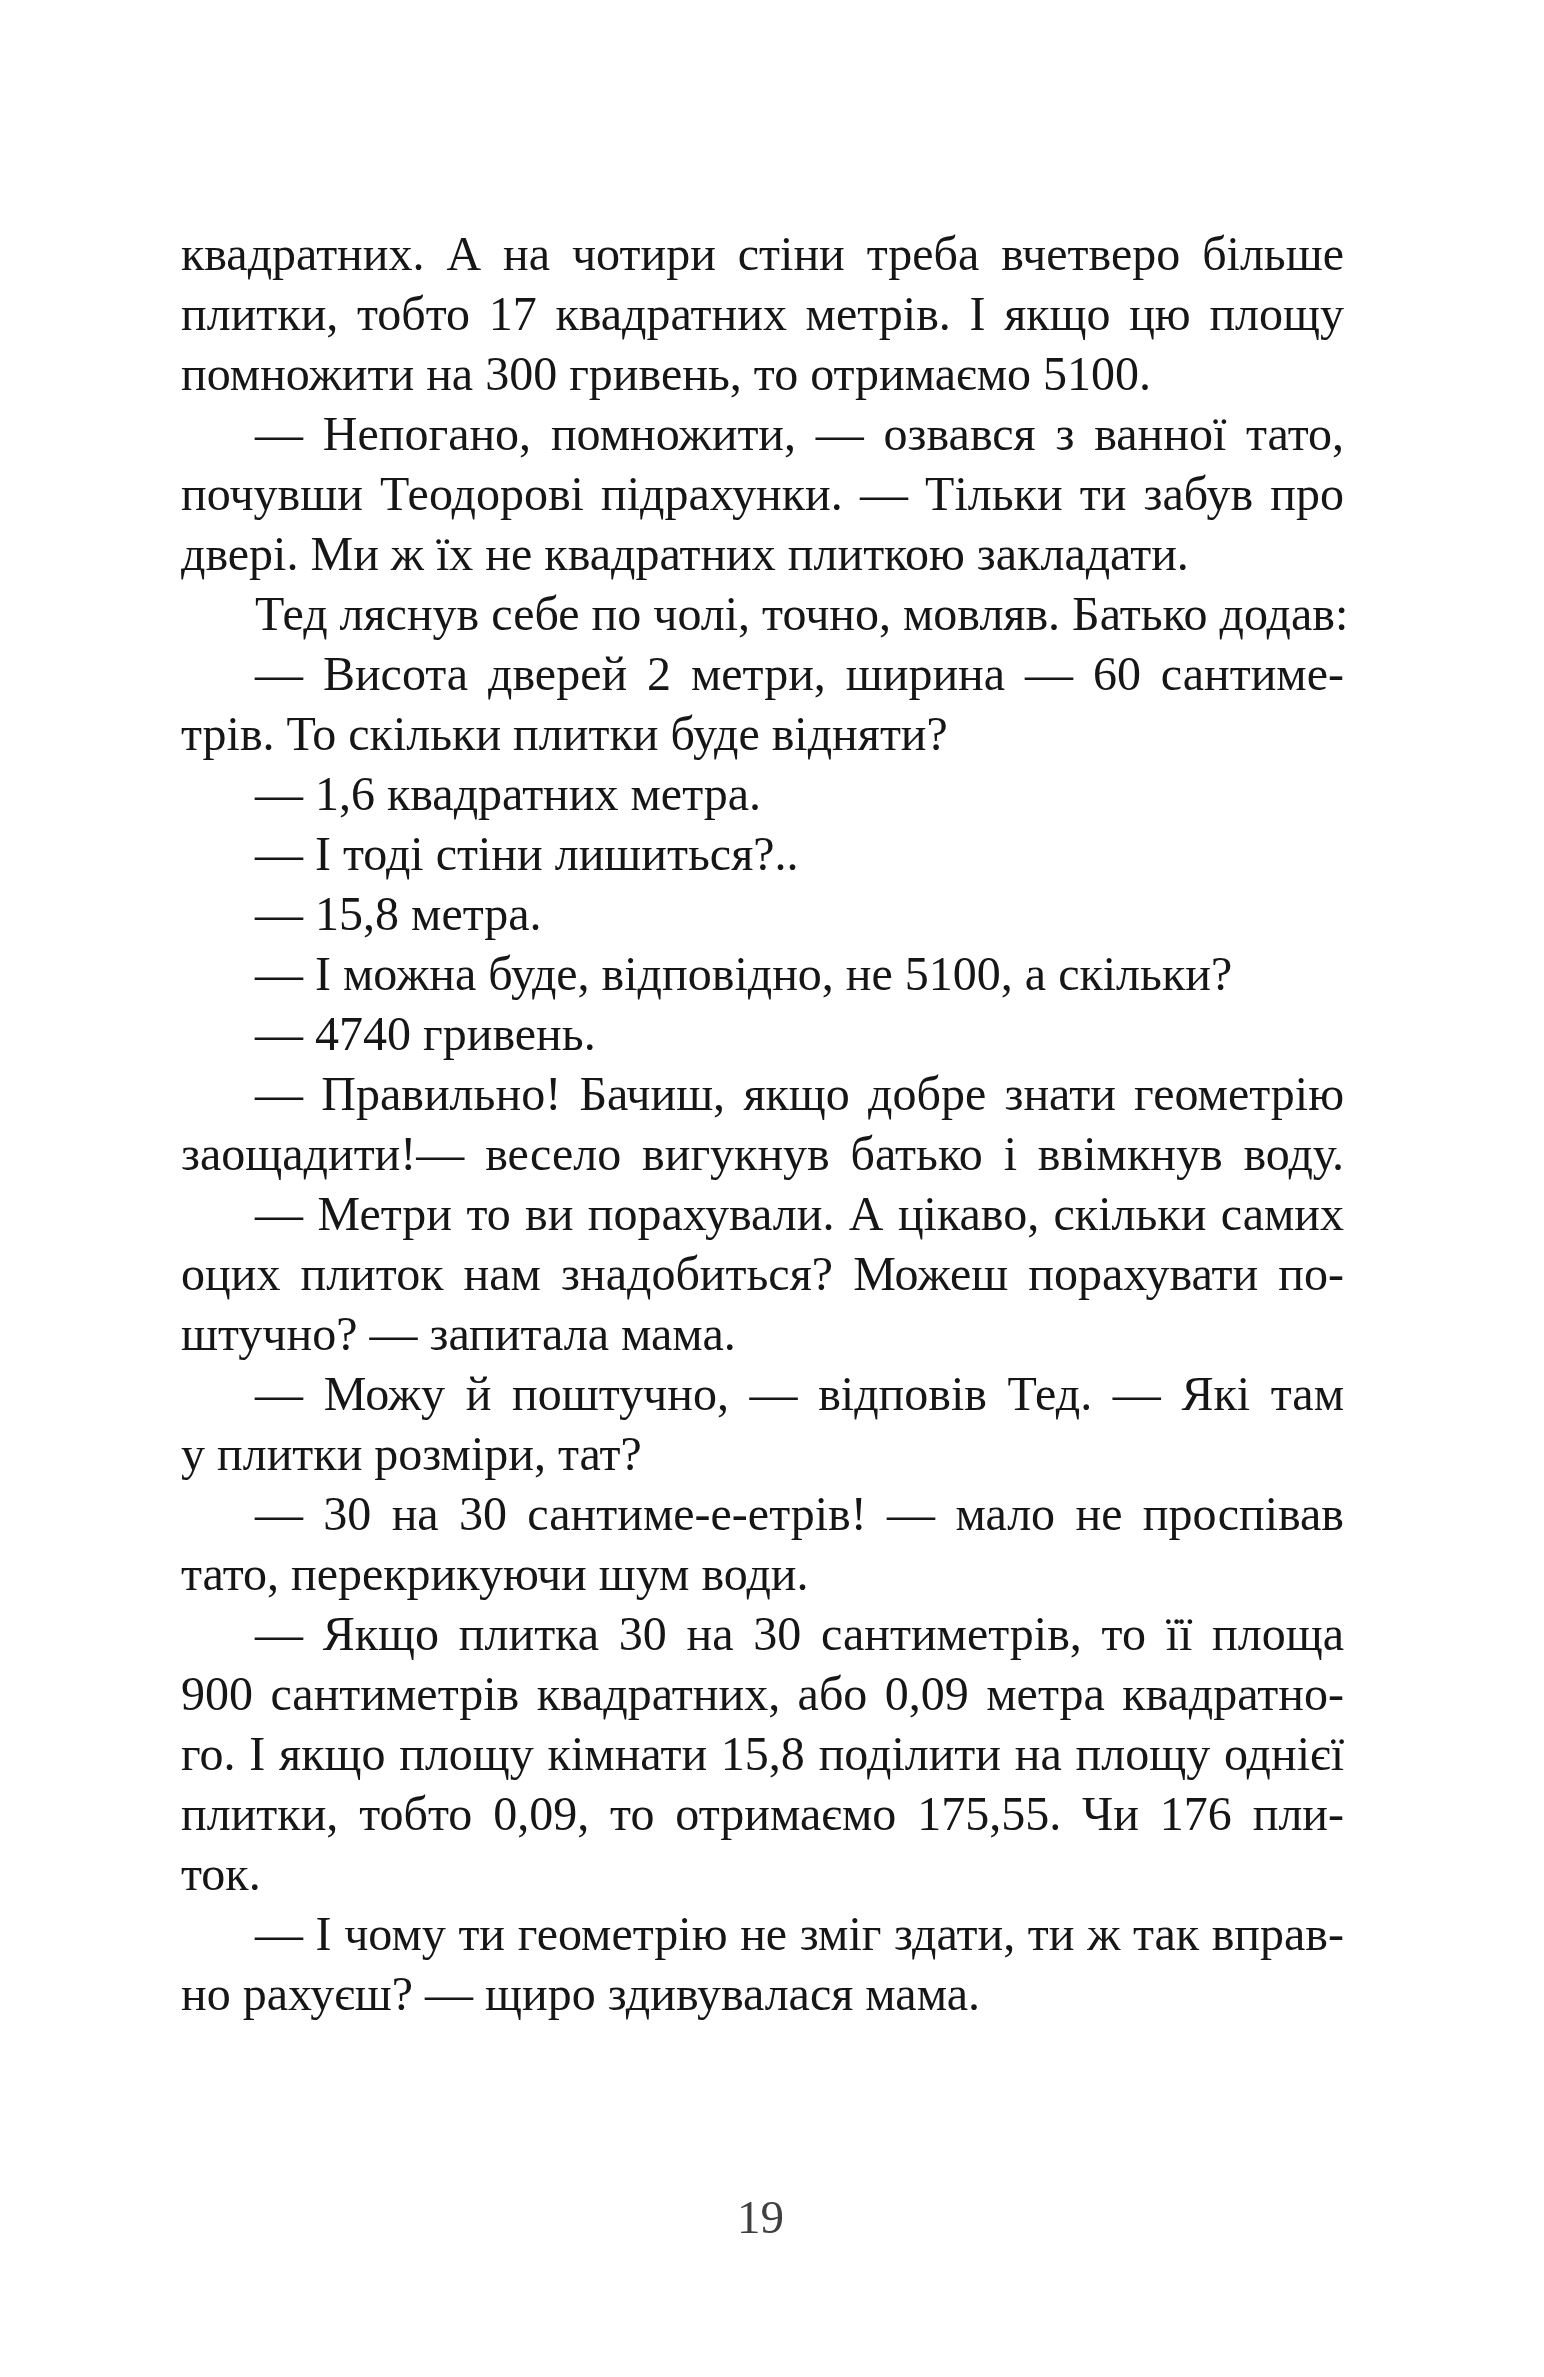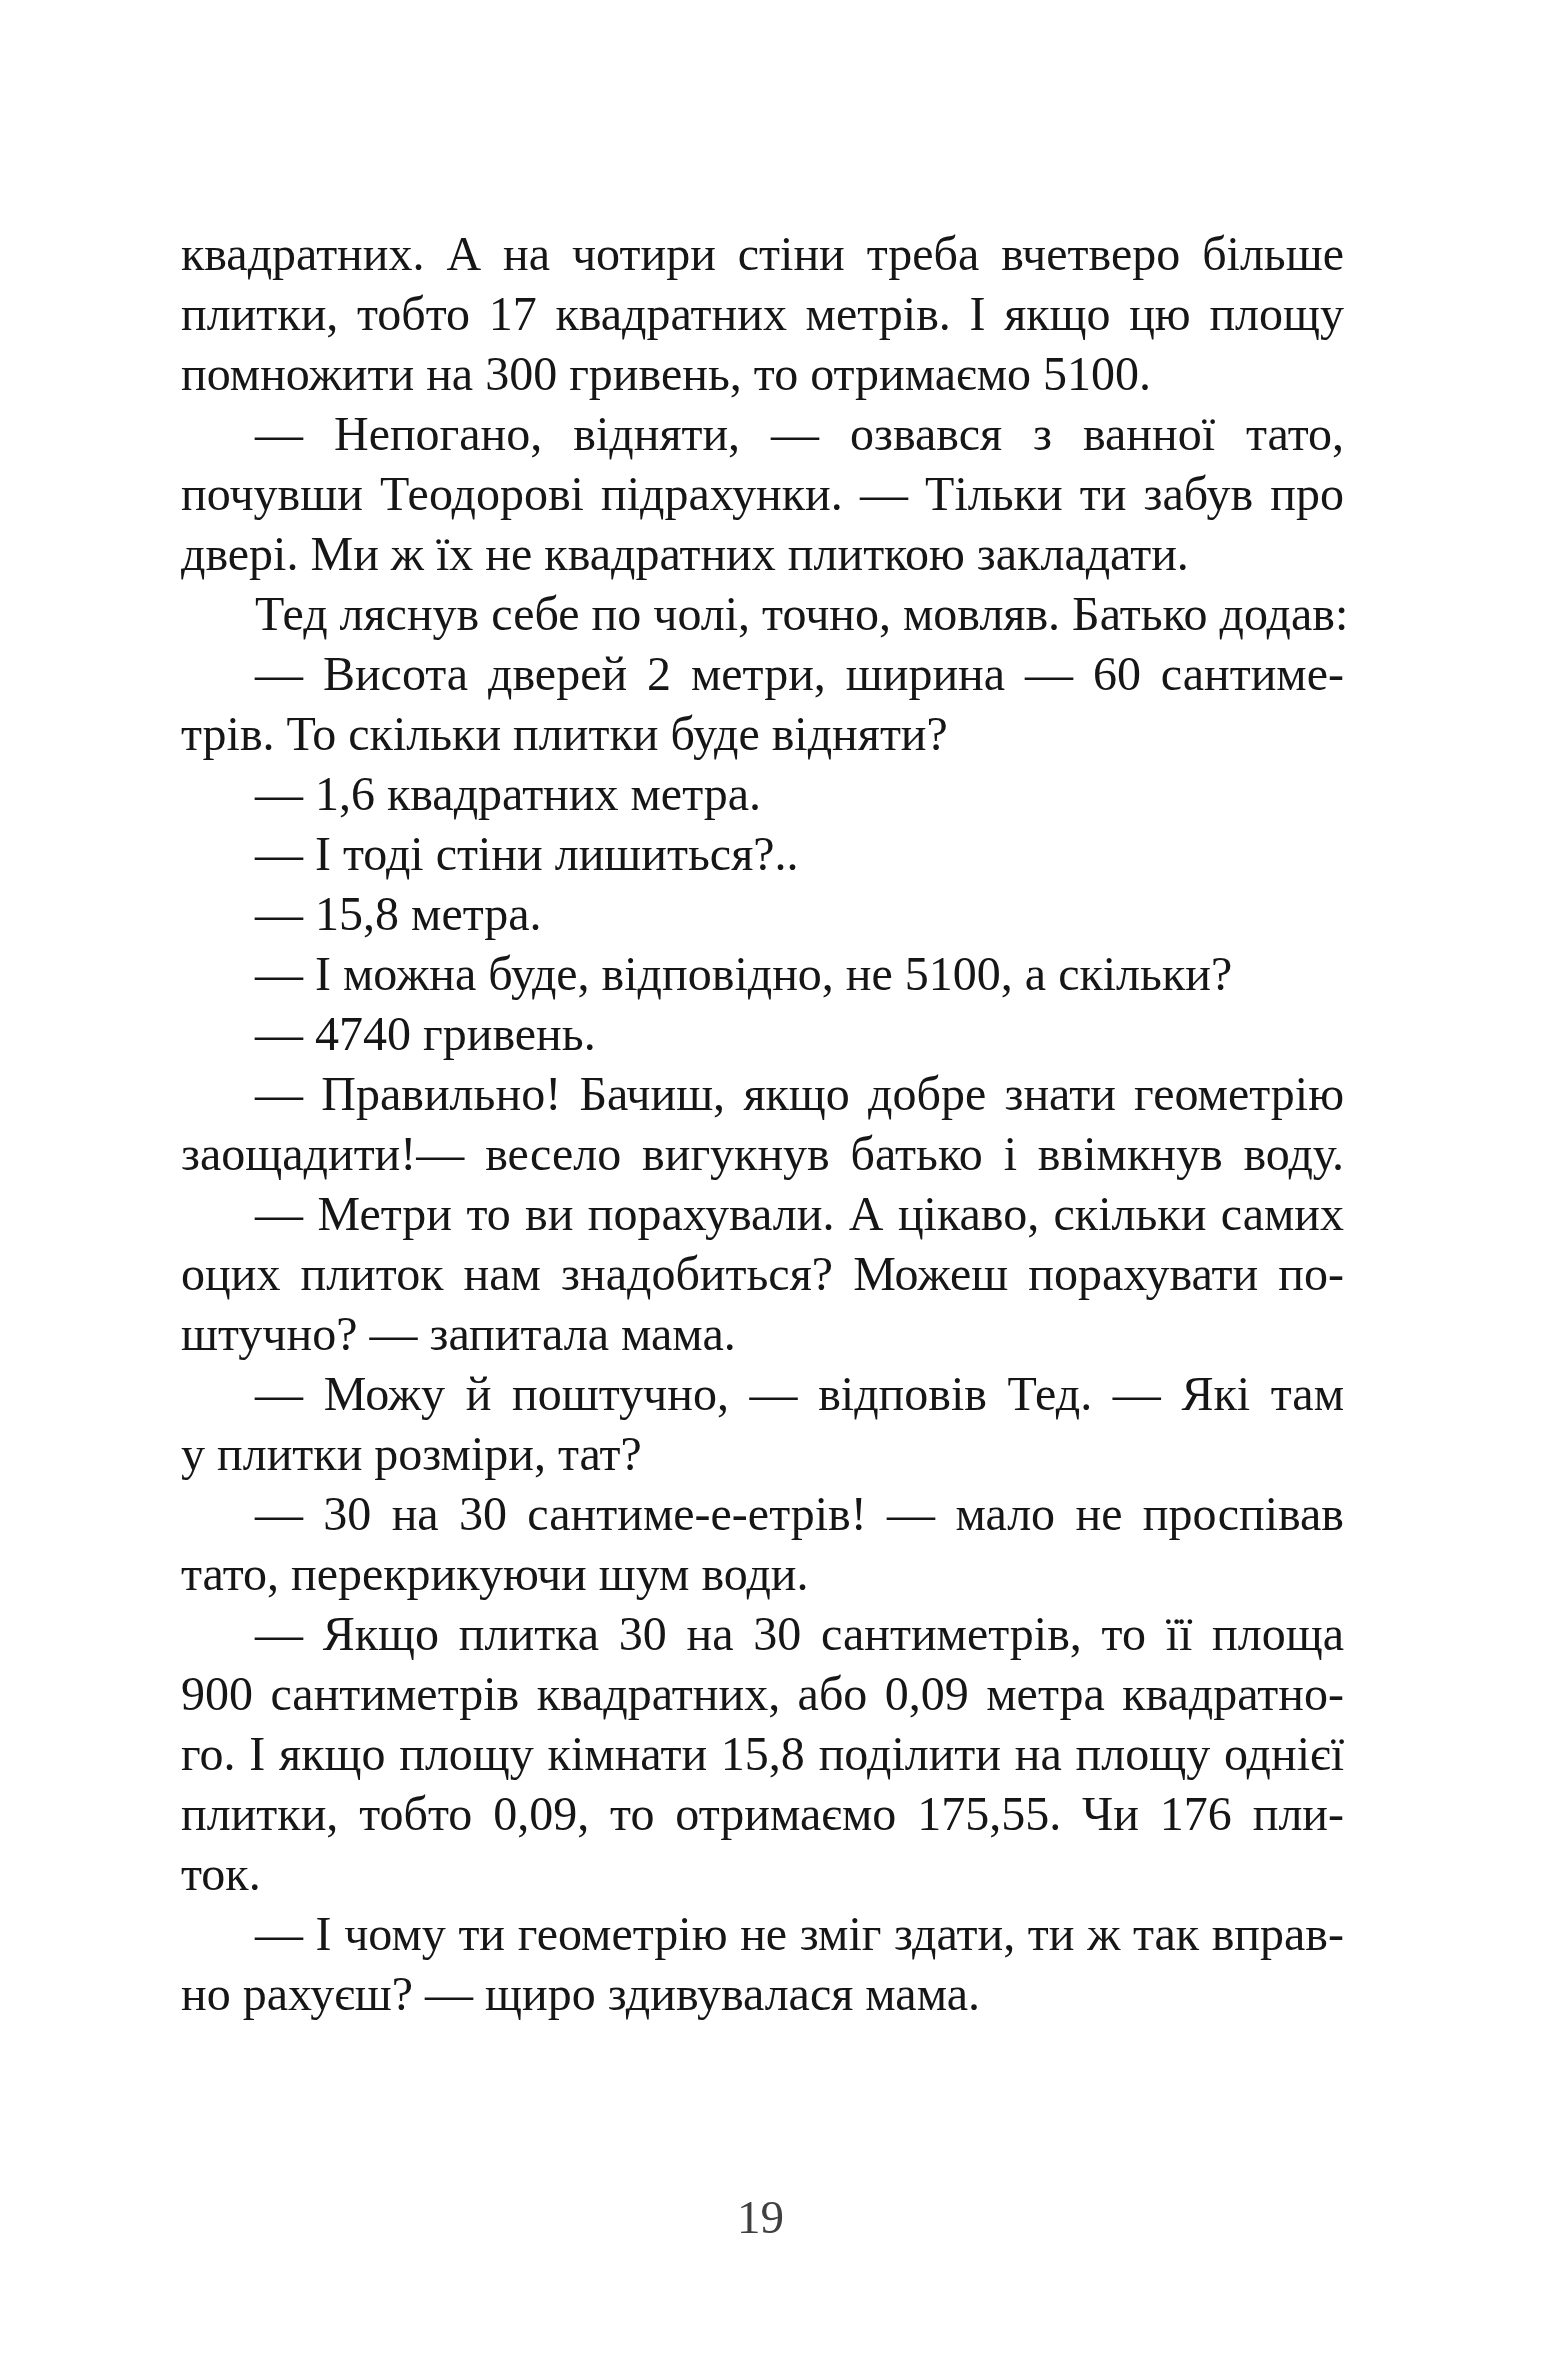--- a/index.html
+++ b/index.html
@@ -62,21 +62,21 @@
     }
   </style>
 </head>
 <body>
 
 <div class="page">
   <div class="text-block">
     <div class="line full">квадратних. А на чотири стіни треба вчетверо більше</div>
     <div class="line full">плитки, тобто 17 квадратних метрів. І якщо цю площу</div>
     <div class="line full last">помножити на 300 гривень, то отримаємо 5100.</div>
-    <div class="line indent">— Непогано, відняти, — озвався з ванної тато,</div>
+    <div class="line indent">— Непогано, помножити, — озвався з ванної тато,</div>
     <div class="line full">почувши Теодорові підрахунки. — Тільки ти забув про</div>
     <div class="line full last">двері. Ми ж їх не квадратних плиткою закладати.</div>
     <div class="line indent">Тед ляснув себе по чолі, точно, мовляв. Батько додав:</div>
     <div class="line indent">— Висота дверей 2 метри, ширина — 60 сантиме-</div>
     <div class="line full last">трів. То скільки плитки буде відняти?</div>
     <div class="line indent last">— 1,6 квадратних метра.</div>
     <div class="line indent last">— І тоді стіни лишиться?..</div>
     <div class="line indent last">— 15,8 метра.</div>
     <div class="line indent last">— І можна буде, відповідно, не 5100, а скільки?</div>
     <div class="line indent last">— 4740 гривень.</div>

